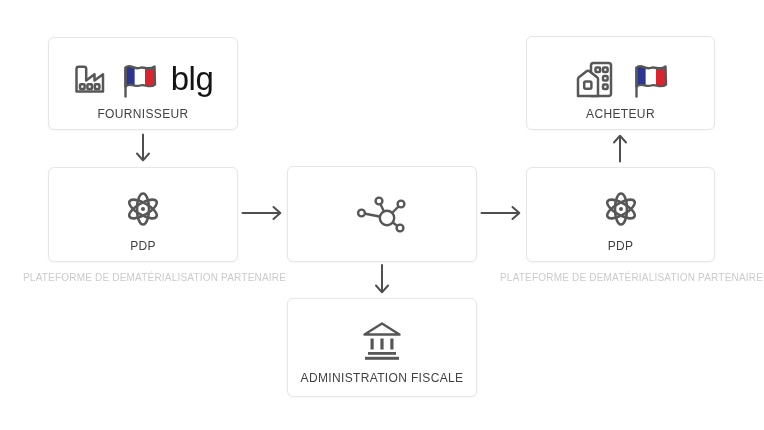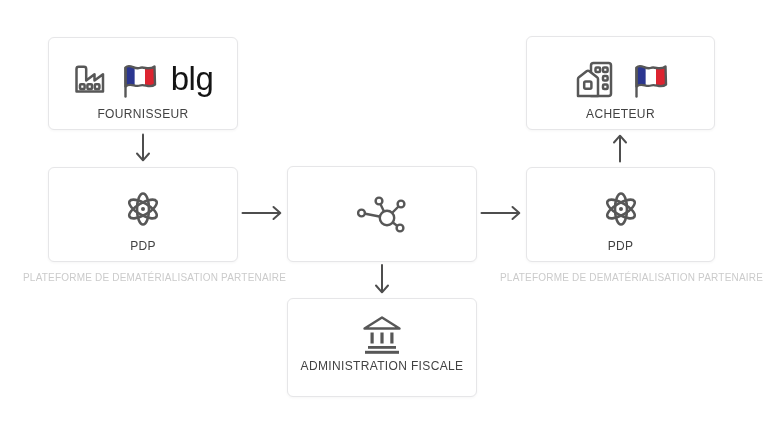--- a/index.html
+++ b/index.html
@@ -133,21 +133,21 @@
           <ellipse cx="17" cy="21" rx="6" ry="15.5" transform="rotate(60 17 21)"></ellipse>
           <ellipse cx="17" cy="21" rx="6" ry="15.5" transform="rotate(-60 17 21)"></ellipse>
         </g>
         <circle cx="17" cy="21" r="2" fill="currentColor"></circle>
       </svg>
     </div>
     <div class="label">PDP</div>
   </div>
   <div class="caption" style="left:500px;top:272px">PLATEFORME DE DEMATÉRIALISATION PARTENAIRE</div>
 
-  <div class="node" style="left:287px;top:298px;width:190px;height:99px;padding-bottom:24px">
+  <div class="node" style="left:287px;top:298px;width:190px;height:99px;padding-bottom:12px">
     <div class="icons">
       <svg class="icon" width="42" height="42" viewBox="0 0 42 42">
         <path d="M21,3.5 L38.5,14.5 H3.5 Z" fill="none" stroke="currentColor" stroke-width="2.4" stroke-linejoin="round"></path>
         <g fill="currentColor">
           <rect x="9.5" y="18.5" width="3.2" height="11"></rect>
           <rect x="19.4" y="18.5" width="3.2" height="11"></rect>
           <rect x="29.3" y="18.5" width="3.2" height="11"></rect>
           <rect x="7" y="32" width="28" height="2.8"></rect>
           <rect x="4" y="36.8" width="34" height="3"></rect>
         </g>

